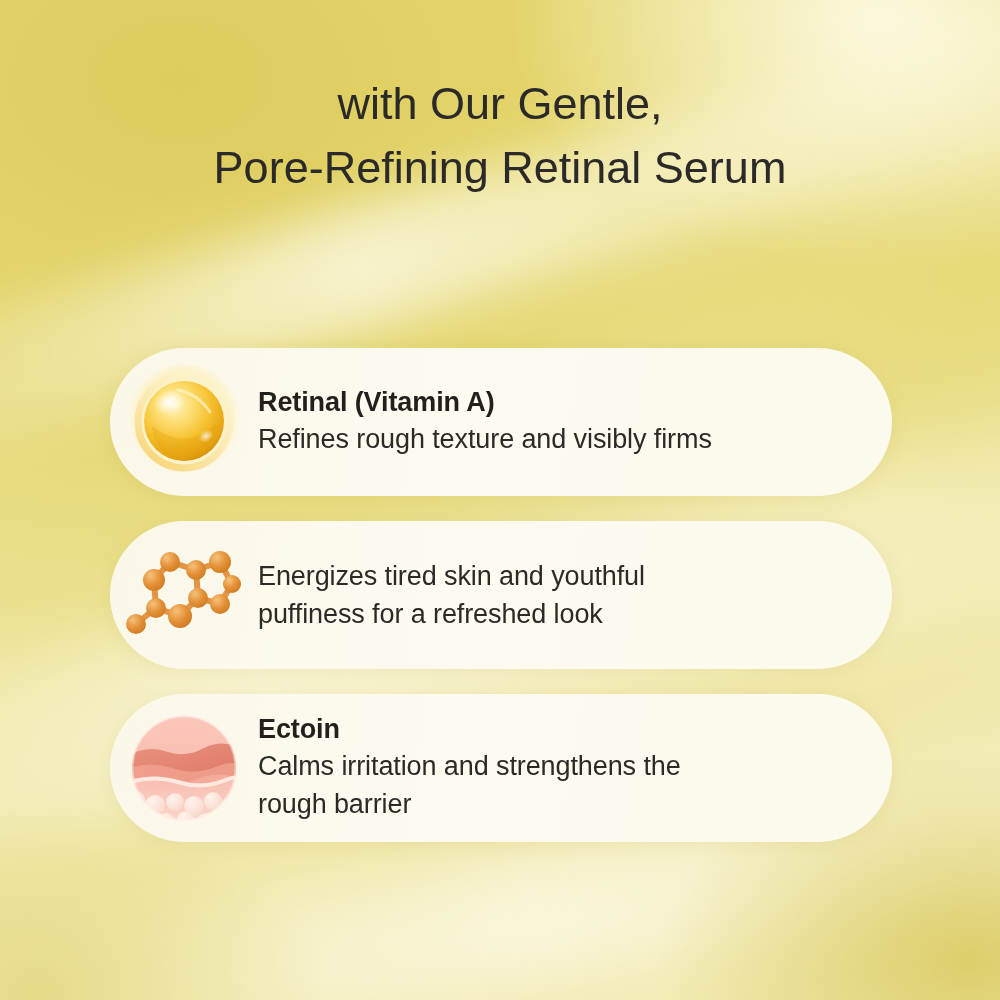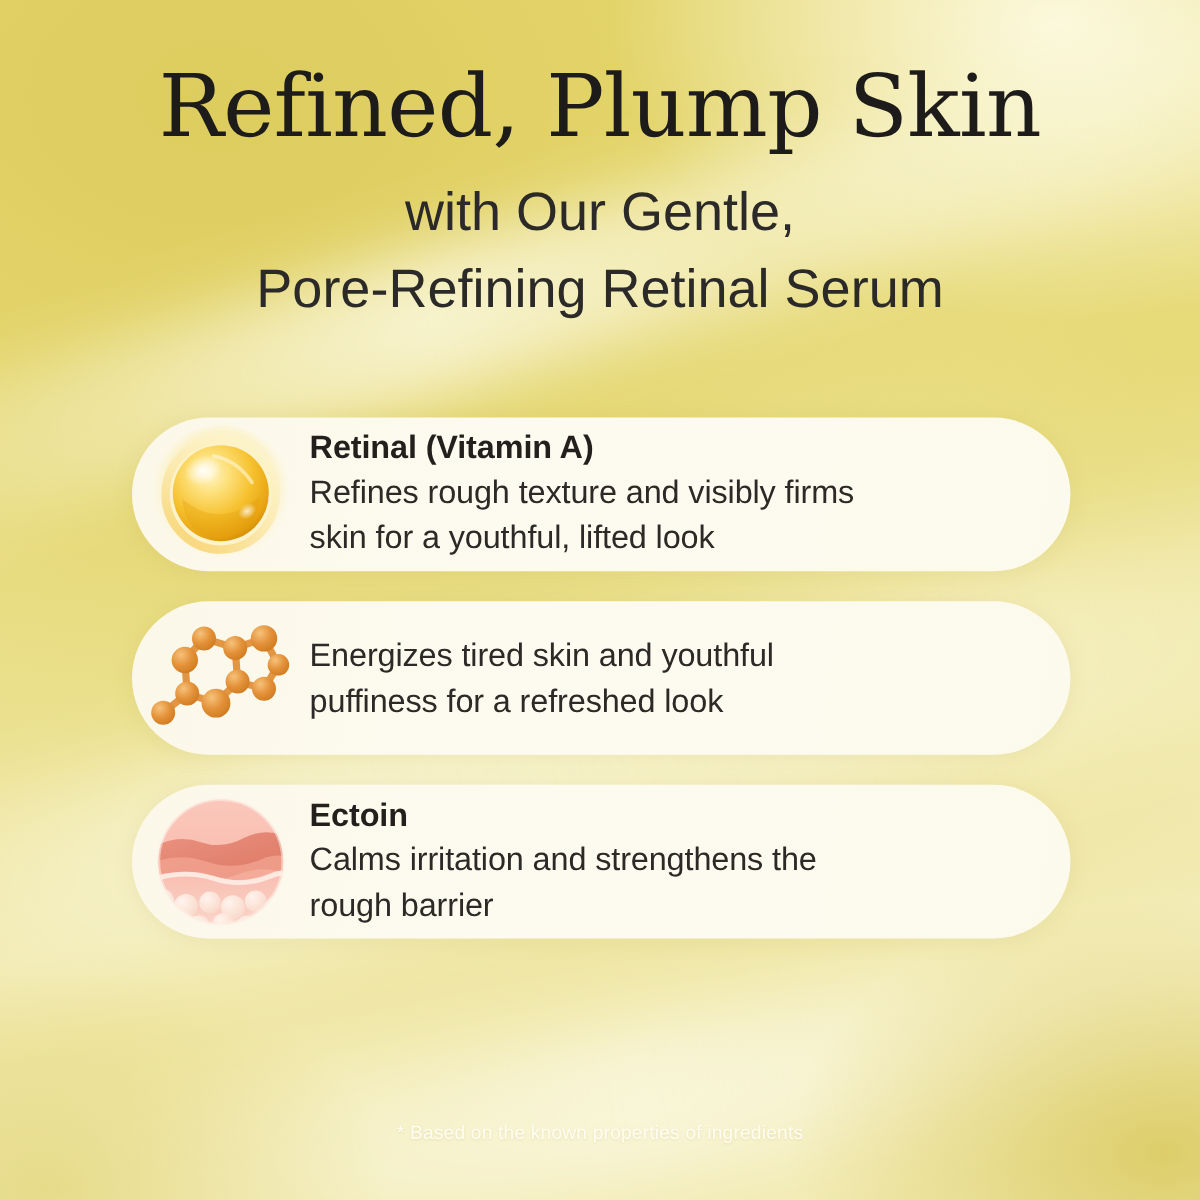--- a/index.html
+++ b/index.html
@@ -86,21 +86,21 @@
   
   .cards {
     position:absolute;
     left:110px; top:348px;
     width:782px;
   }
   .card {
     position:relative;
     display:flex;
     align-items:center;
-    height:128px;
+    height:148px;
     margin-bottom:25px;
     border-radius:74px;
     background:linear-gradient(100deg,#fbf8ea 0%, #fdfbf0 45%, #fcfaec 100%);
     box-shadow:0 2px 18px rgba(170,150,50,.12);
   }
   .card:last-child { margin-bottom:0;justify-content:flex-end; }
 
   .icon-slot {
     flex:0 0 auto;
     width:148px;
@@ -148,21 +148,20 @@
 <div id="poster">
 
   <div class="bg-base"></div>
   <div class="bg-glow-tr"></div>
   <div class="bg-streak-1"></div>
   <div class="bg-streak-2"></div>
   <div class="bg-streak-3"></div>
   <div class="bg-dark-br"></div>
 
   <div class="head-wrap">
-    <div class="headline">Refined, Plump Skin</div>
     <div class="subtitle">
       <div>with Our Gentle,</div>
       <div>Pore-Refining Retinal Serum</div>
     </div>
   </div>
 
   <div class="cards">
 
     <div class="card">
       <div class="icon-slot">
@@ -195,21 +194,20 @@
           <path d="M30 66 Q62 92 94 64 Q92 96 62 100 Q32 96 30 66 Z" fill="#e09a0b" opacity="0.30"></path>
           <ellipse cx="47" cy="42" rx="16" ry="12" fill="url(#shine1)" transform="rotate(-22 47 42)"></ellipse>
           <ellipse cx="84" cy="76" rx="8" ry="6" fill="url(#shine1)" opacity="0.8" transform="rotate(-30 84 76)"></ellipse>
           <path d="M56 30 Q76 34 88 52" stroke="#fff7d5" stroke-width="3" fill="none" opacity="0.6" stroke-linecap="round"></path>
         </svg>
       </div>
       <div class="card-text">
         <div class="card-title">Retinal (Vitamin A)</div>
         <div class="card-desc">
           <div>Refines rough texture and visibly firms</div>
-          <div>skin for a youthful, lifted look</div>
         </div>
       </div>
     </div>
 
     <div class="card">
       <div class="icon-slot">
         <svg width="124" height="110" viewBox="0 0 124 110" aria-hidden="true">
           <defs>
             <radialGradient id="atom1" cx="35%" cy="30%" r="75%">
               <stop offset="0%" stop-color="#f6c27a"></stop>
@@ -306,15 +304,14 @@
         <div class="card-title">Ectoin</div>
         <div class="card-desc">
           <div>Calms irritation and strengthens the</div>
           <div>rough barrier</div>
         </div>
       </div>
     </div>
 
   </div>
 
-  <div class="footnote">* Based on the known properties of ingredients</div>
 
 </div>
 
 </body></html>

